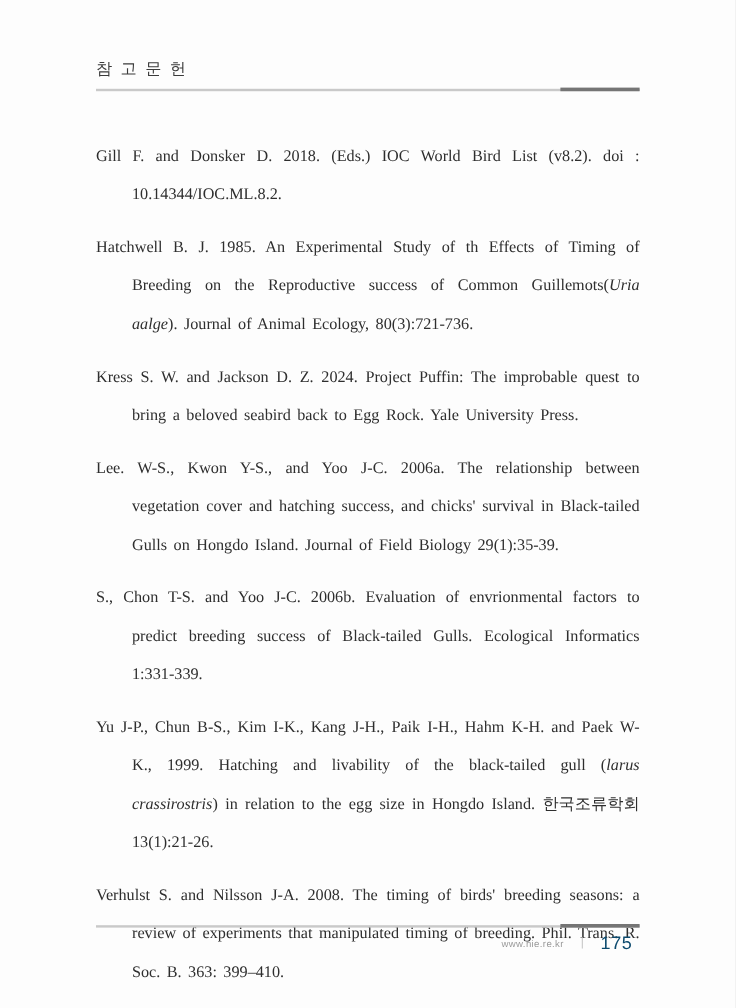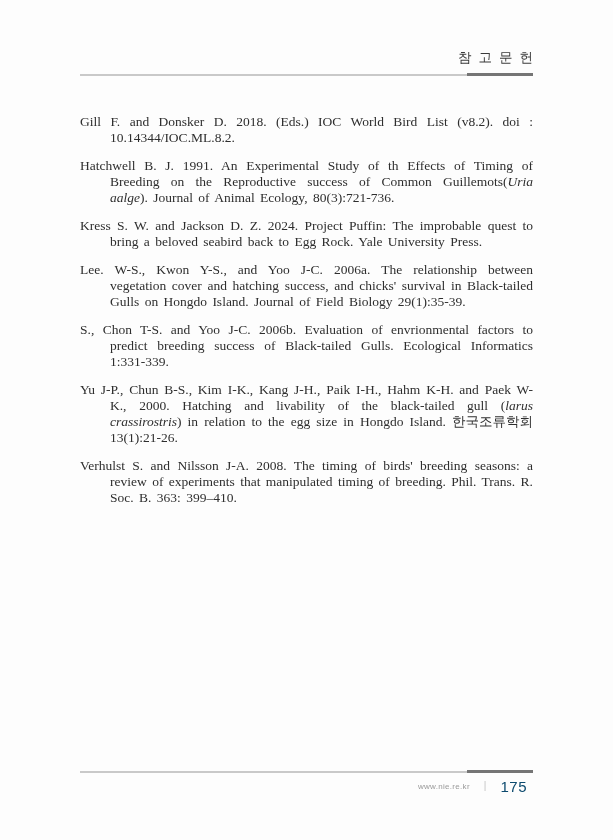--- a/index.html
+++ b/index.html
@@ -8,40 +8,40 @@
     width: 613px;
     height: 840px;
     margin: 0 auto;
     background: #fdfdfd;
     overflow: hidden;
   }
 
   
   .header { position: absolute; left: 80px; right: 80px; top: 50px; }
   .page-title {
-    text-align: right;
+    text-align: left;
     font-family: "Liberation Sans", "DejaVu Sans", sans-serif;
     font-size: 13.5px;
     font-weight: 500;
     color: #3a3a3a;
     letter-spacing: 7px;
     margin-right: -7px; 
     line-height: 16px;
   }
   .rule { position: relative; height: 3px; }
   .header .rule { margin-top: 7px; }
   .rule-light { position: absolute; left: 0; right: 0; bottom: 0; height: 2px; background: #c9c9c9; }
   .rule-accent { position: absolute; right: 0; bottom: 0; width: 66px; height: 3px; background: #757575; }
 
   
   .content { position: absolute; left: 80px; right: 80px; top: 114px; }
   p.ref {
     font-family: "Liberation Serif", "DejaVu Serif", serif;
     font-size: 13.5px;
-    line-height: 16px;
+    line-height: 32px;
     color: #2e2e2e;
     text-align: justify;
     word-spacing: 2px;
     margin: 0 0 12px 0;
     padding-left: 30px;
     text-indent: -30px;
   }
   p.ref .italic { font-style: italic; }
 
   
@@ -68,25 +68,25 @@
     <div class="page-title">참고문헌</div>
     <div class="rule">
       <div class="rule-light"></div>
       <div class="rule-accent"></div>
     </div>
   </div>
 
   <div class="content">
 
   <p class="ref"><span>Gill F. and Donsker D. 2018. (Eds.) IOC World Bird List (v8.2). doi : 10.14344/IOC.ML.8.2.</span></p>
-      <p class="ref"><span>Hatchwell B. J. 1991. An Experimental Study of th Effects of Timing of Breeding on the Reproductive success of Common Guillemots(</span><span class="italic">Uria aalge</span><span>). Journal of Animal Ecology, 80(3):721-736.</span></p>
+      <p class="ref"><span>Hatchwell B. J. 1985. An Experimental Study of th Effects of Timing of Breeding on the Reproductive success of Common Guillemots(</span><span class="italic">Uria aalge</span><span>). Journal of Animal Ecology, 80(3):721-736.</span></p>
       <p class="ref"><span>Kress S. W. and Jackson D. Z. 2024. Project Puffin: The improbable quest to bring a beloved seabird back to Egg Rock. Yale University Press.</span></p>
       <p class="ref"><span>Lee. W-S., Kwon Y-S., and Yoo J-C. 2006a. The relationship between vegetation cover and hatching success, and chicks' survival in Black-tailed Gulls on Hongdo Island. Journal of Field Biology 29(1):35-39.</span></p>
       <p class="ref"><span>S., Chon T-S. and Yoo J-C. 2006b. Evaluation of envrionmental factors to predict breeding success of Black-tailed Gulls. Ecological Informatics 1:331-339.</span></p>
-      <p class="ref"><span>Yu J-P., Chun B-S., Kim I-K., Kang J-H., Paik I-H., Hahm K-H. and Paek W-K., 2000. Hatching and livability of the black-tailed gull (</span><span class="italic">larus crassirostris</span><span>) in relation to the egg size in Hongdo Island. 한국조류학회 13(1):21-26.</span></p>
+      <p class="ref"><span>Yu J-P., Chun B-S., Kim I-K., Kang J-H., Paik I-H., Hahm K-H. and Paek W-K., 1999. Hatching and livability of the black-tailed gull (</span><span class="italic">larus crassirostris</span><span>) in relation to the egg size in Hongdo Island. 한국조류학회 13(1):21-26.</span></p>
       <p class="ref"><span>Verhulst S. and Nilsson J-A. 2008. The timing of birds' breeding seasons: a review of experiments that manipulated timing of breeding. Phil. Trans. R. Soc. B. 363: 399–410.</span></p>
     </div>
 
   <div class="footer">
     <div class="rule">
       <div class="rule-light"></div>
       <div class="rule-accent"></div>
     </div>
     <div class="footer-text">
       <span class="site-url">www.nie.re.kr</span>

